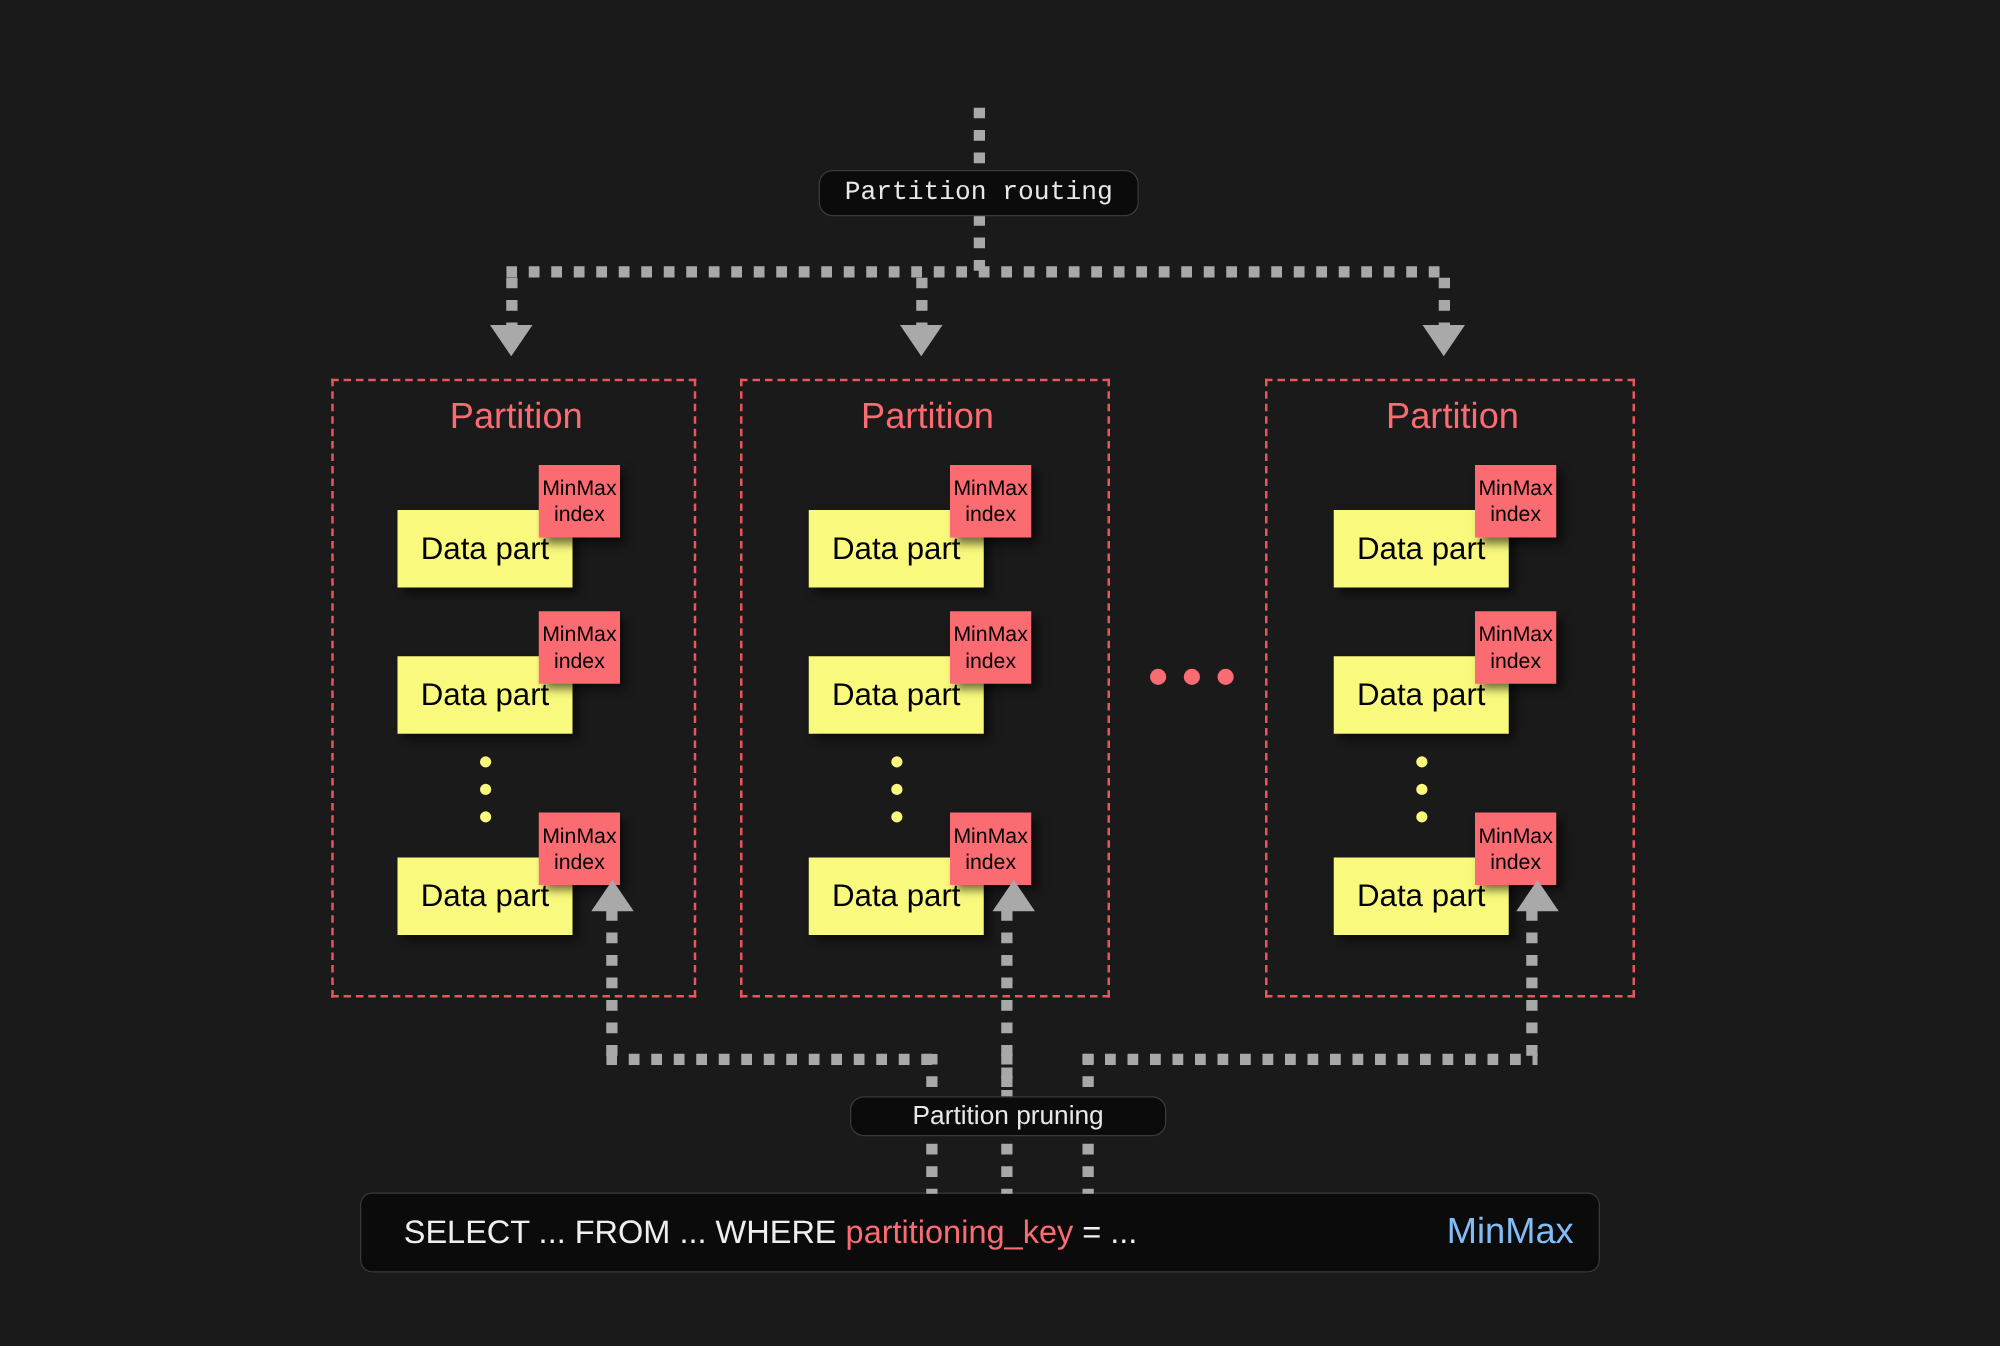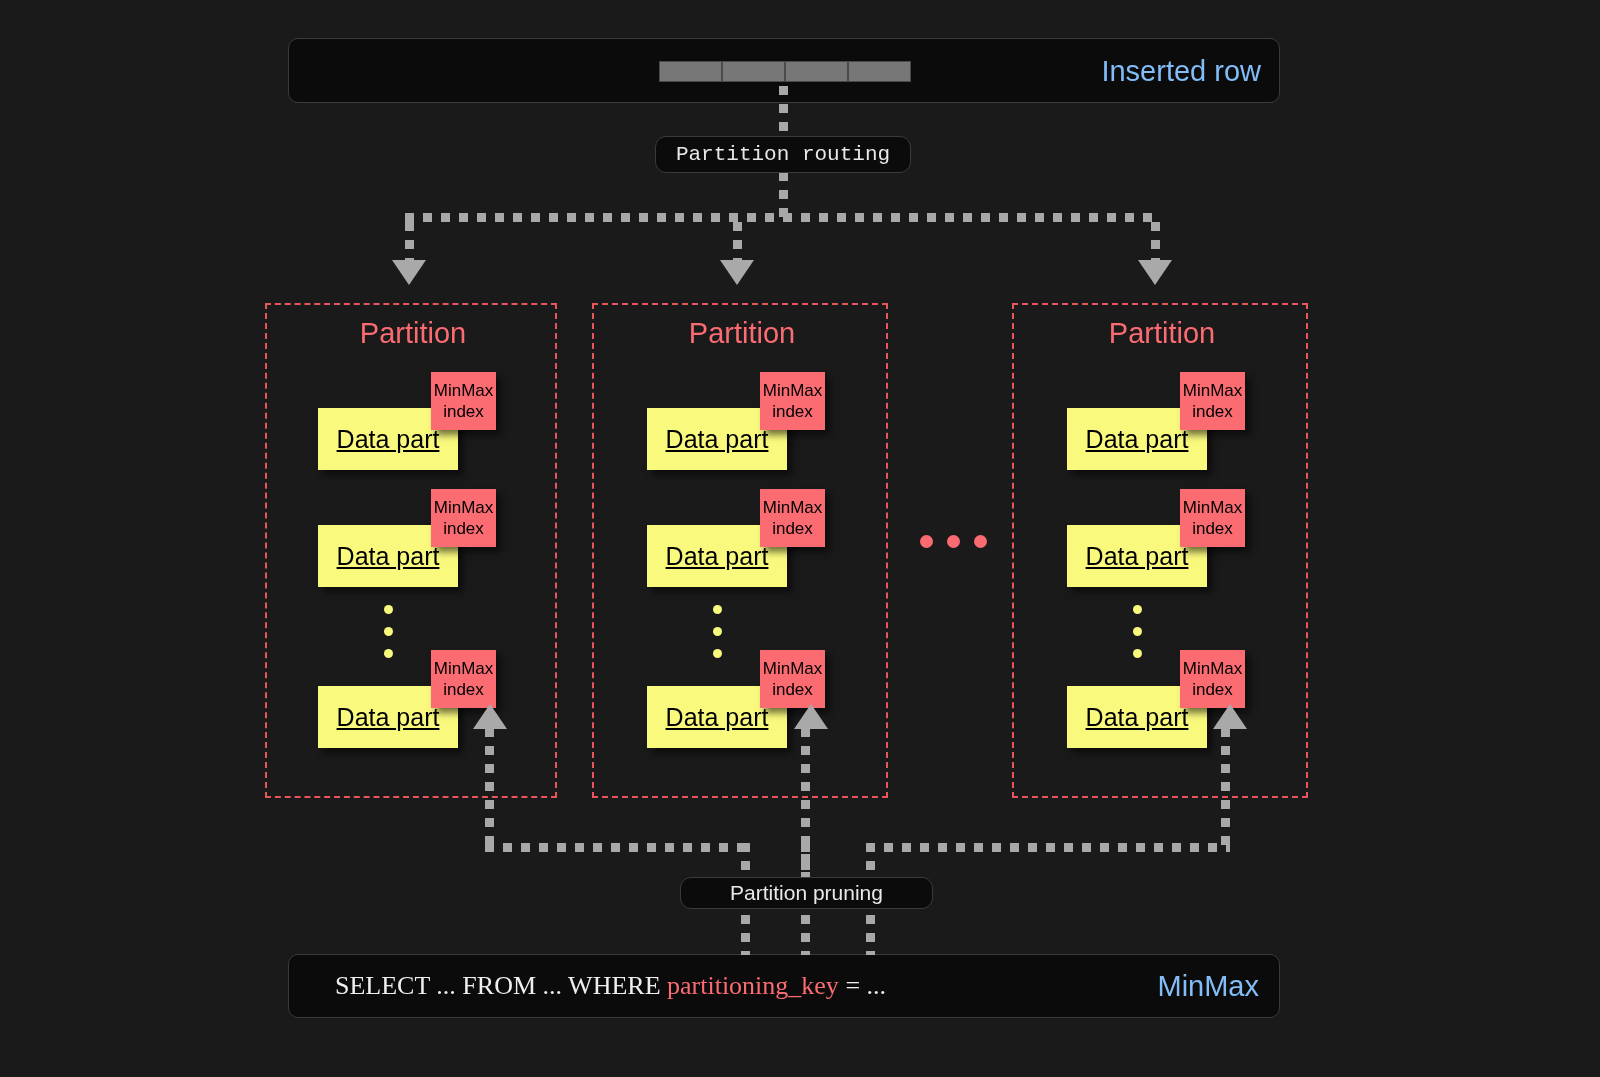--- a/index.html
+++ b/index.html
@@ -129,21 +129,20 @@
     left: 0; top: 36px;
     width: 140px; height: 62px;
     background: #f9f97e;
     color: #000000;
     font-size: 25px;
     display: flex;
     align-items: center;
     justify-content: center;
     box-shadow: 5px 5px 7px rgba(0,0,0,0.55);
     z-index: 4;
-    text-decoration: underline;
   }
   .minmax {
     position: absolute;
     left: 113px; top: 0;
     width: 65px; height: 58px;
     background: #fb6b72;
     color: #000000;
     font-size: 17px;
     line-height: 21px;
     text-align: center;
@@ -182,50 +181,40 @@
   }
 
   
   #query-bar {
     left: 288px; top: 954px; width: 992px; height: 64px;
   }
   #query-text {
     position: absolute;
     left: 34px; top: 50%;
     transform: translateY(-50%);
-    font-family: Liberation Serif, serif;
+    font-family: Liberation Sans, sans-serif;
     font-size: 26px;
     color: #efefef;
     white-space: pre;
-    margin-left: 12px;
   }
   #query-text .kw { color: #fb6b72; }
   #query-label {
     position: absolute;
     right: 20px; top: 50%;
     transform: translateY(-50%);
     color: #82bdf7;
     font-size: 29px;
     white-space: nowrap;
   }
 </style>
 </head>
 <body>
 
 <div id="stage">
 
-  <div class="bar" id="inserted-row-bar">
-    <div id="row-cells">
-      <div class="row-cell"></div>
-      <div class="row-cell"></div>
-      <div class="row-cell"></div>
-      <div class="row-cell"></div>
-    </div>
-    <div id="inserted-row-label">Inserted row</div>
-  </div>
 
   <div class="dotv" style="left:779px; top:86px; height:52px;"></div>
 
   <div class="pill" id="partition-routing-box">
     <span>Partition routing</span>
   </div>
 
   <div class="dotv" style="left:779px; top:172px; height:46px;"></div>
 
   <div class="doth" style="left:405px; top:213px; width:755px;"></div>

